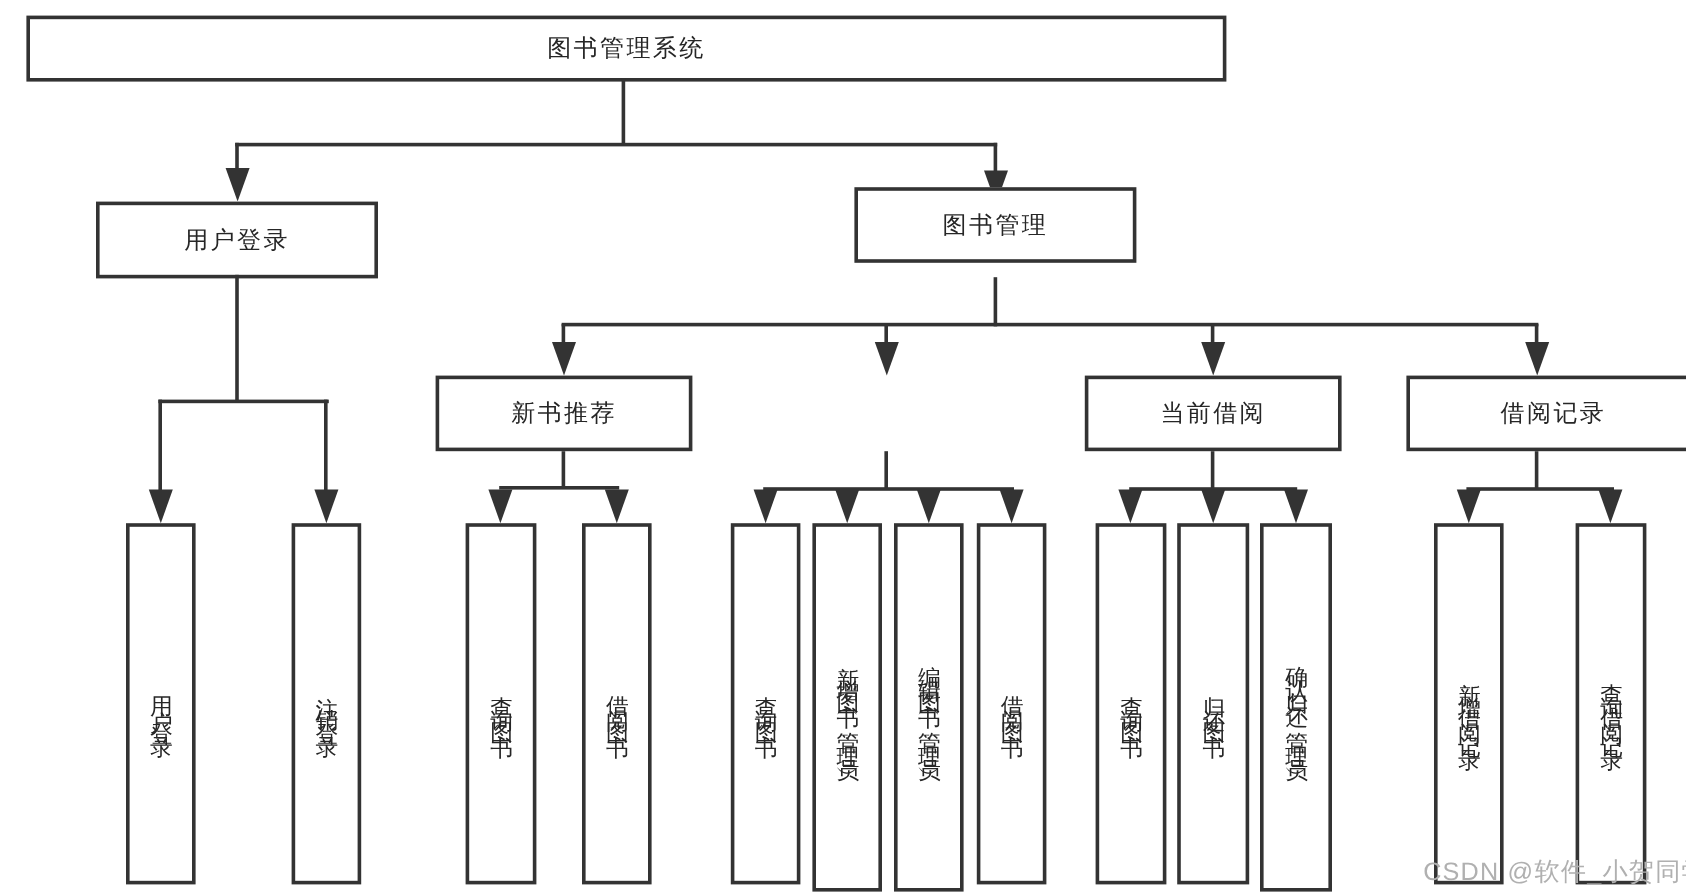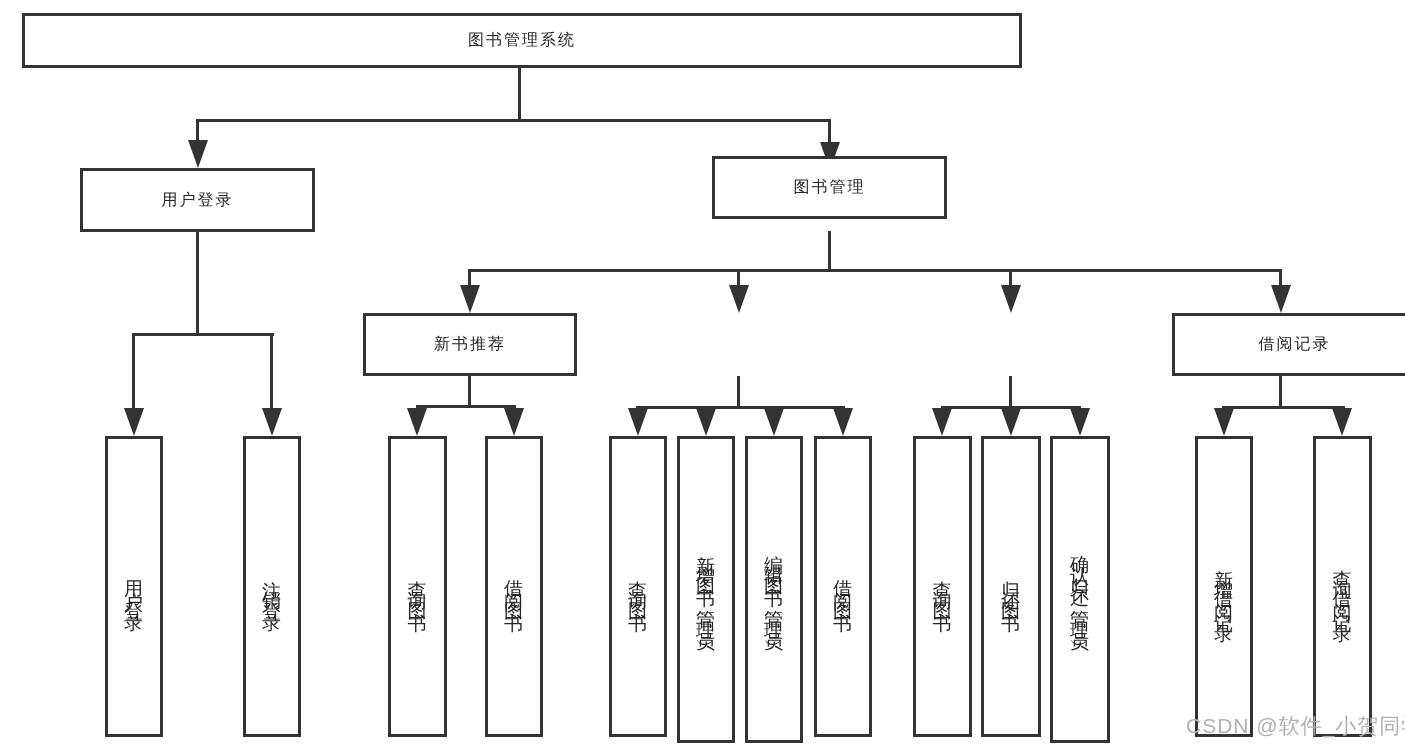--- a/index.html
+++ b/index.html
@@ -6,21 +6,21 @@
   html,body { margin:0; padding:0; background:var(--bg); }
   .canvas {
     position:relative; width:1405px; height:747px; background:var(--bg);
     font-family:"Liberation Sans","DejaVu Sans",sans-serif; overflow:hidden;
   }
   .box {
     position:absolute; box-sizing:border-box; border:3px solid var(--line);
     background:#fff; display:flex; align-items:center; justify-content:center;
     color:var(--text);
   }
-  .box.h { font-size:16px; letter-spacing:2px; }
+  .box.h { font-size:20px; letter-spacing:2px; }
   .box.v { writing-mode:vertical-rl; font-size:19px; letter-spacing:11px; line-height:1; }
   .hline,.vline { position:absolute; background:var(--line); }
   .hline { height:3px; } .vline { width:3px; }
   .arrow {
     position:absolute; width:0; height:0;
     border-left:10px solid transparent; border-right:10px solid transparent;
     border-top:28px solid var(--line);
   }
   .watermark {
     position:absolute; left:1186px; top:712px; font-size:21px;
@@ -56,20 +56,21 @@
   <div class="vline" style="left:468px;top:270px;height:17px"></div>
   <div class="arrow" style="left:460px;top:285px"></div>
   <div class="vline" style="left:737px;top:270px;height:17px"></div>
   <div class="arrow" style="left:729px;top:285px"></div>
   <div class="vline" style="left:1009px;top:270px;height:17px"></div>
   <div class="arrow" style="left:1001px;top:285px"></div>
   <div class="vline" style="left:1279px;top:270px;height:17px"></div>
   <div class="arrow" style="left:1271px;top:285px"></div>
 
   <div class="box h" style="left:363px;top:313px;width:214px;height:63px">新书推荐</div>
+  <div class="box h" style="left:904px;top:313px;width:214px;height:63px">当前借阅</div>
   <div class="box h" style="left:1172px;top:313px;width:245px;height:63px">借阅记录</div>
 
   <div class="vline" style="left:468px;top:376px;height:31px"></div>
   <div class="hline" style="left:416px;top:405px;width:100px"></div>
   <div class="arrow" style="left:407px;top:408px"></div>
   <div class="arrow" style="left:504px;top:408px"></div>
 
   <div class="vline" style="left:737px;top:376px;height:32px"></div>
   <div class="hline" style="left:636px;top:406px;width:209px"></div>
   <div class="arrow" style="left:628px;top:408px"></div>

